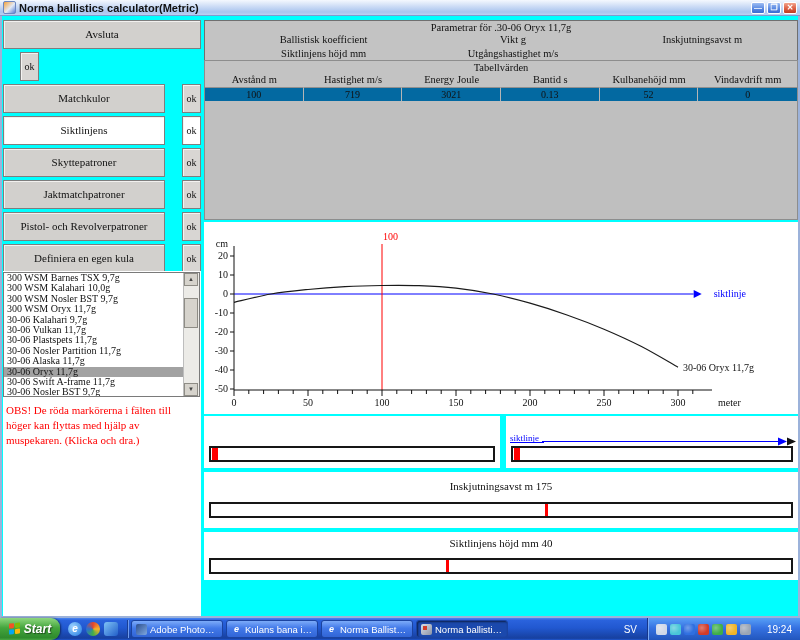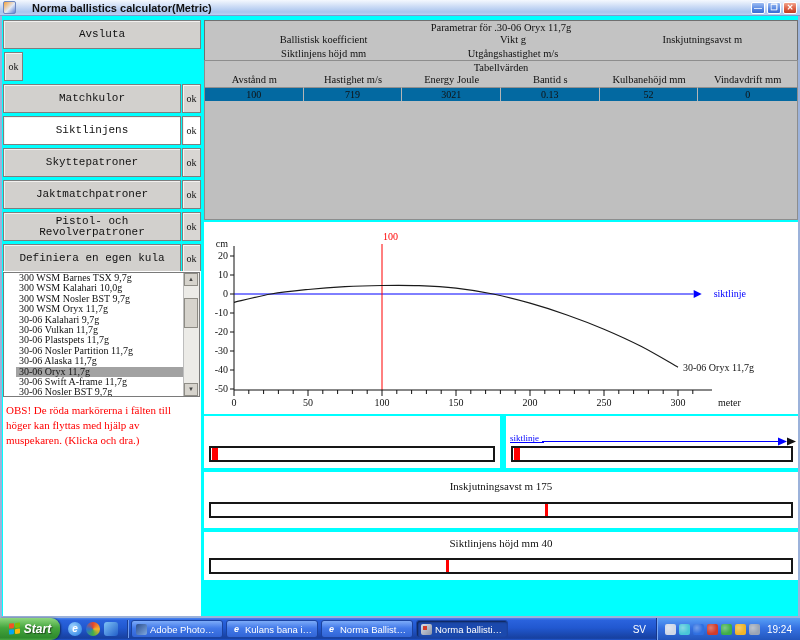--- a/index.html
+++ b/index.html
@@ -1,45 +1,45 @@
 <!DOCTYPE html>
 <html><head>
 <meta charset="utf-8">
 <style>
   html,body{margin:0;padding:0;}
   body{width:800px;height:640px;overflow:hidden;position:relative;background:#00ffff;
        font-family:"Liberation Serif","DejaVu Serif",serif;-webkit-font-smoothing:antialiased;}
   
   .titlebar{position:absolute;left:0;top:0;width:800px;height:16px;
     background:linear-gradient(180deg,#f4f8fe 0%,#cfdef6 40%,#a9c4ee 80%,#bcd0f2 100%);
-    border-bottom:1px solid #7e9ccf;display:flex;align-items:center;box-sizing:border-box;padding:0 3px;gap:13px;}
+    border-bottom:1px solid #7e9ccf;display:flex;align-items:center;box-sizing:border-box;padding:0 3px;}
   .app-icon{width:11px;height:11px;margin-right:3px;border-radius:2px;
     background:linear-gradient(135deg,#f5a33a 0%,#e2e9f5 55%,#5a7fd6 100%);border:1px solid #6b87c2;}
   .title-text{font-family:"Liberation Sans","DejaVu Sans",sans-serif;font-weight:bold;font-size:11px;color:#111;flex:1;
     white-space:nowrap;overflow:hidden;line-height:14px;}
   .win-buttons{display:flex;gap:2px;}
   .wbtn{width:14px;height:12px;border-radius:2px;border:1px solid #fff;box-sizing:border-box;
     font-family:"Liberation Sans",sans-serif;font-size:8px;line-height:10px;text-align:center;color:#fff;font-weight:bold;}
   .wbtn.minmax{background:linear-gradient(180deg,#9dbdf3,#5585e0 60%,#3b6cd0);}
   .wbtn.close{background:linear-gradient(180deg,#f2a38c,#dd5f43 55%,#c03a22);}
   
   .content{position:absolute;left:0;top:16px;width:800px;height:602px;background:#00ffff;
     border-left:2px solid #9cb2da;border-right:2px solid #9cb2da;border-bottom:2px solid #9cb2da;box-sizing:border-box;}
   
   .left-col{position:absolute;left:0;top:0;width:200px;height:600px;}
   .sidebar-buttons{position:absolute;left:1px;top:4px;width:198px;}
   .sbrow{display:flex;height:29px;margin-bottom:3px;}
   .sbtn{flex:1;background:#d2d0cd;border:1px solid #7e7e7e;box-shadow:inset 1px 1px 0 #f2f1ef;
-    font-size:11px;color:#111;display:flex;align-items:center;justify-content:center;text-align:center;line-height:11px;font-family:Liberation Mono, monospace;}
-  .okbtn{width:17px;margin-left:1px;background:#d8d6d3;border:1px solid #7e7e7e;box-shadow:inset 1px 1px 0 #f4f3f1;
+    font-size:11px;color:#111;display:flex;align-items:center;justify-content:center;text-align:center;line-height:11px;}
+  .okbtn{width:17px;margin-left:17px;background:#d8d6d3;border:1px solid #7e7e7e;box-shadow:inset 1px 1px 0 #f4f3f1;
     font-size:10px;color:#111;display:flex;align-items:center;justify-content:center;}
   .sbrow.sel .sbtn,.sbrow.sel .okbtn{background:#ffffff;}
   .white-area{position:absolute;left:1px;top:255px;width:198px;height:345px;background:#ffffff;}
   .listbox{position:absolute;left:0;top:1px;width:197px;height:125px;background:#fff;border:1px solid #7a7a7a;box-sizing:border-box;}
-  .list-items{position:absolute;left:0;top:0;right:15px;bottom:0;overflow:hidden;padding-left:12px;}
+  .list-items{position:absolute;left:0;top:0;right:15px;bottom:0;overflow:hidden;}
   .li{height:10.4px;line-height:10.5px;font-size:10px;padding-left:3px;white-space:nowrap;color:#111;}
   .li.sel{background:#a2a2a2;}
   .scrollbar{position:absolute;top:0;right:0;width:15px;bottom:0;background:#ecebe7;border-left:1px solid #bdbdbd;}
   .sb-up,.sb-down{position:absolute;left:0;width:14px;height:13px;background:#d6d3cc;border:1px solid #8e8c85;
     box-sizing:border-box;font-size:6px;text-align:center;line-height:11px;color:#444;}
   .sb-up{top:0}.sb-down{bottom:0}
   .sb-thumb{position:absolute;left:0;top:25px;width:14px;height:30px;background:#d6d3cc;border:1px solid #8e8c85;box-sizing:border-box;}
   .note{position:absolute;left:0;top:128px;width:192px;padding:4px 3px 0 3px;color:#ff0000;font-size:11px;line-height:15px;}
   
   .right-col{position:absolute;left:202px;top:0;width:594px;height:600px;}
@@ -95,21 +95,21 @@
     white-space:nowrap;overflow:hidden;}
   .task-button.active{background:#1b49ad;box-shadow:inset 1px 1px 2px rgba(0,0,0,.55);}
   .task-icon{width:11px;height:11px;flex:0 0 auto;border-radius:2px;}
   .ti-photoshop{background:linear-gradient(135deg,#2c4f8f,#7fa8e0);}
   .ti-ie{background:radial-gradient(circle at 35% 35%,#aederff,#1f7ae0);border-radius:50%;color:#fff;
     font-size:9px;font-weight:bold;font-style:italic;text-align:center;line-height:11px;}
   .ti-app{background:linear-gradient(135deg,#d8dee8,#8a93a5);position:relative;}
   .ti-app::after{content:"";position:absolute;left:2px;top:2px;width:4px;height:4px;background:#d23c2a;}
   .task-label{overflow:hidden;text-overflow:ellipsis;}
   .lang{color:#fff;font-size:10px;padding:0 10px;}
-  .tray{height:22px;display:flex;align-items:center;gap:3px;padding:0 8px 0 8px;
+  .tray{height:22px;display:flex;align-items:center;gap:12px;padding:0 8px 0 8px;
     background:linear-gradient(180deg,#57a0f7 0%,#3672e2 45%,#2256bd 100%);
     border-left:1px solid #16368a;box-shadow:inset 1px 0 0 #79a9f5;}
   .tray-icon{width:11px;height:11px;border-radius:2px;}
   .clock{color:#fff;font-size:10px;margin-left:4px;}
   svg text{font-family:"Liberation Serif","DejaVu Serif",serif;}
 </style>
 </head>
 <body>
 
 <div class="titlebar">

